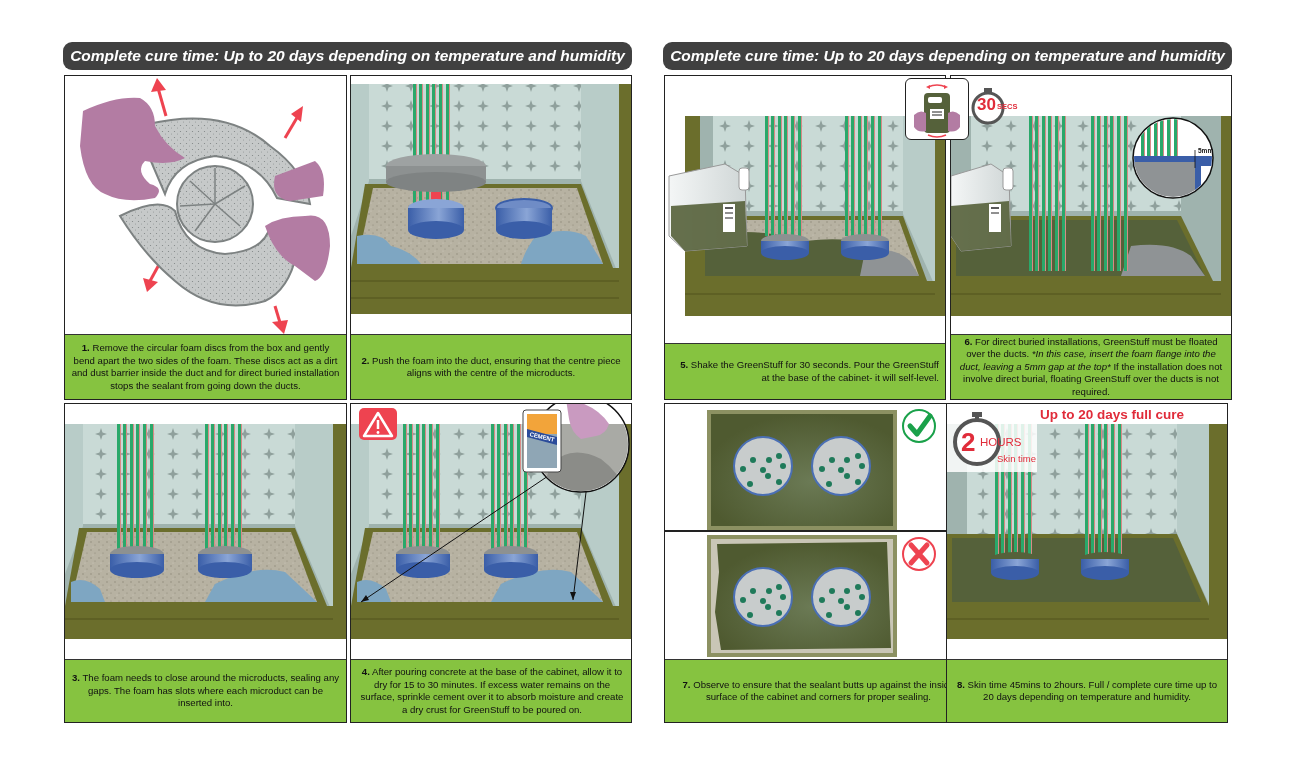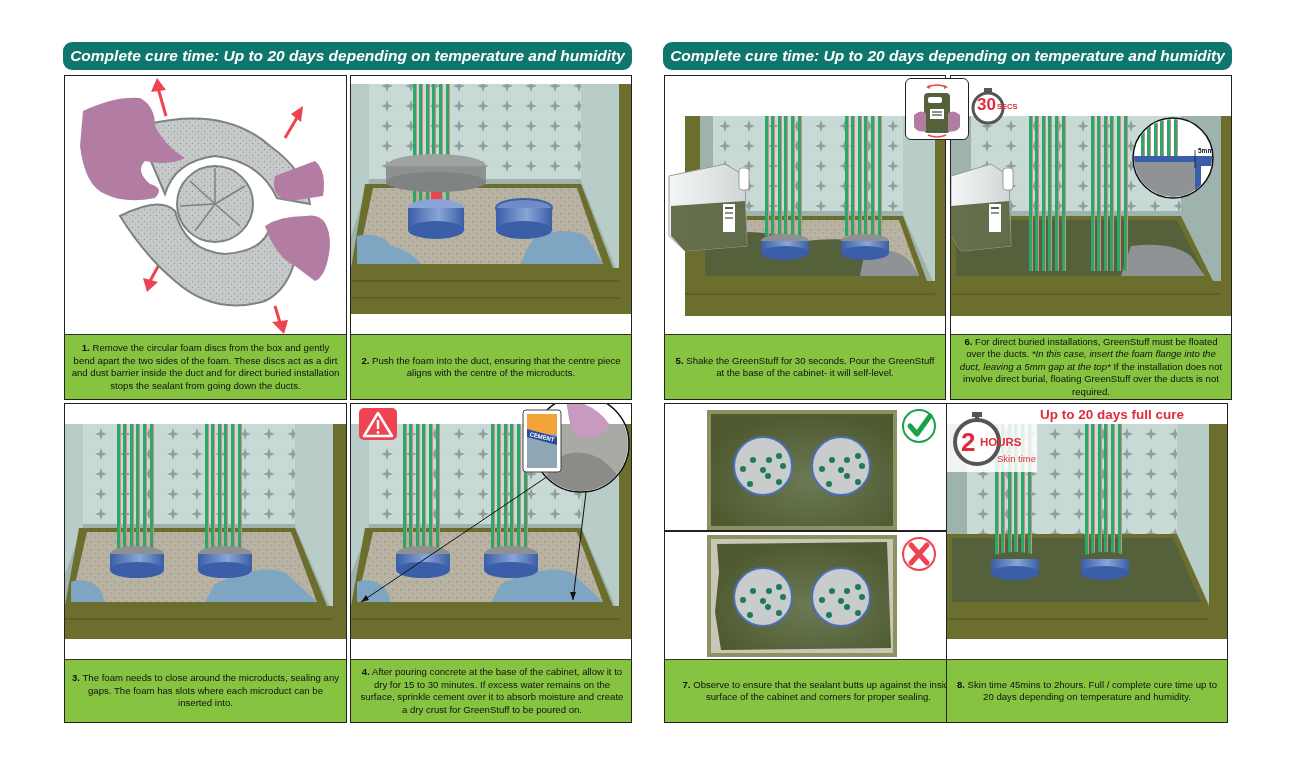--- a/index.html
+++ b/index.html
@@ -1,17 +1,17 @@
 <!DOCTYPE html>
 <html><head>
 <meta charset="utf-8">
 <style>
   html,body{margin:0;padding:0;background:#fff;}
   body{width:1293px;height:763px;position:relative;overflow:hidden;font-family:"Liberation Sans",sans-serif;}
-  .banner{position:absolute;top:42px;height:28px;background:#0f766e;border-radius:9px;color:#fff;
+  .banner{position:absolute;top:42px;height:28px;background:#404040;border-radius:9px;color:#fff;
     font-style:italic;font-weight:bold;font-size:15.5px;display:flex;align-items:center;justify-content:center;white-space:nowrap;}
   .panel{position:absolute;border:1.5px solid #222;background:#fff;box-sizing:border-box;overflow:hidden;}
   .panel .art{position:absolute;left:0;top:0;right:0;}
   .panel .cap{position:absolute;left:0;right:0;bottom:0;background:#86c340;border-top:1.5px solid #333;
     font-size:9.6px;line-height:12.5px;color:#111;text-align:center;display:flex;align-items:center;justify-content:center;padding:0 6px;box-sizing:border-box;}
   .cap b{font-weight:bold;}
   .cap i{font-style:italic;}
   svg{display:block;}
 </style>
 </head>
@@ -263,21 +263,21 @@
         <path d="M6 130 L80 125 L82 170 L20 175 L6 160Z" fill="#55613a" opacity="0.9"></path>
         <rect x="58" y="128" width="12" height="28" fill="#fff"></rect>
         <line x1="60" y1="132" x2="68" y2="132" stroke="#222" stroke-width="1.5"></line>
         <line x1="60" y1="137" x2="68" y2="137" stroke="#222" stroke-width="1"></line>
         <line x1="60" y1="142" x2="68" y2="142" stroke="#222" stroke-width="1"></line>
         <rect x="74" y="92" width="10" height="22" rx="3" fill="#fff" stroke="#999"></rect>
       </g>
     </svg>
   </div>
 
-  <div class="cap" style="height:65px;">
+  <div class="cap" style="height:56px;text-align:right;">
     <div><b>5.</b> <span>Shake the GreenStuff for 30 seconds. Pour the GreenStuff at the base of the cabinet- it will self-level.</span></div>
   </div>
 </div>
 
 <div class="panel" style="left:950px;top:75px;width:282px;height:325px;">
   <div class="art" style="height:260px;">
     <svg width="282" height="260" viewBox="0 0 282 260">
       <rect width="282" height="260" fill="#fff"></rect>
       <rect x="0" y="40" width="282" height="200" fill="#9fb3ae"></rect>
       <rect x="20" y="40" width="210" height="95" fill="url(#dots)"></rect>
@@ -445,18 +445,18 @@
       <rect x="0" y="20" width="90" height="48" fill="#fff" opacity="0.85"></rect>
       <g>
         <circle cx="30" cy="38" r="22" fill="#fff" stroke="#555" stroke-width="4"></circle>
         <rect x="25" y="8" width="10" height="5" fill="#555"></rect>
         <rect x="28" y="12" width="4" height="4" fill="#555"></rect>
       </g>
     </svg>
   </div>
   <span style="position:absolute;left:93px;top:3px;font-size:13.5px;font-weight:bold;color:#e02c3a;">Up to 20 days full cure</span>
   <span style="position:absolute;left:14px;top:23px;font-size:26px;font-weight:bold;color:#e02c3a;">2</span>
-  <span style="position:absolute;left:33px;top:32px;font-size:11.5px;font-weight:bold;color:#e02c3a;text-align:center;">HOURS</span>
+  <span style="position:absolute;left:33px;top:32px;font-size:11.5px;font-weight:normal;color:#e02c3a;text-align:center;">HOURS</span>
   <span style="position:absolute;left:50px;top:49px;font-size:9.5px;color:#e02c3a;">Skin time</span>
   <div class="cap" style="height:63px;">
     <div><b>8.</b> <span>Skin time 45mins to 2hours. Full / complete cure time up to 20 days depending on temperature and humidity.</span></div>
   </div>
 </div>
 
 </body></html>

